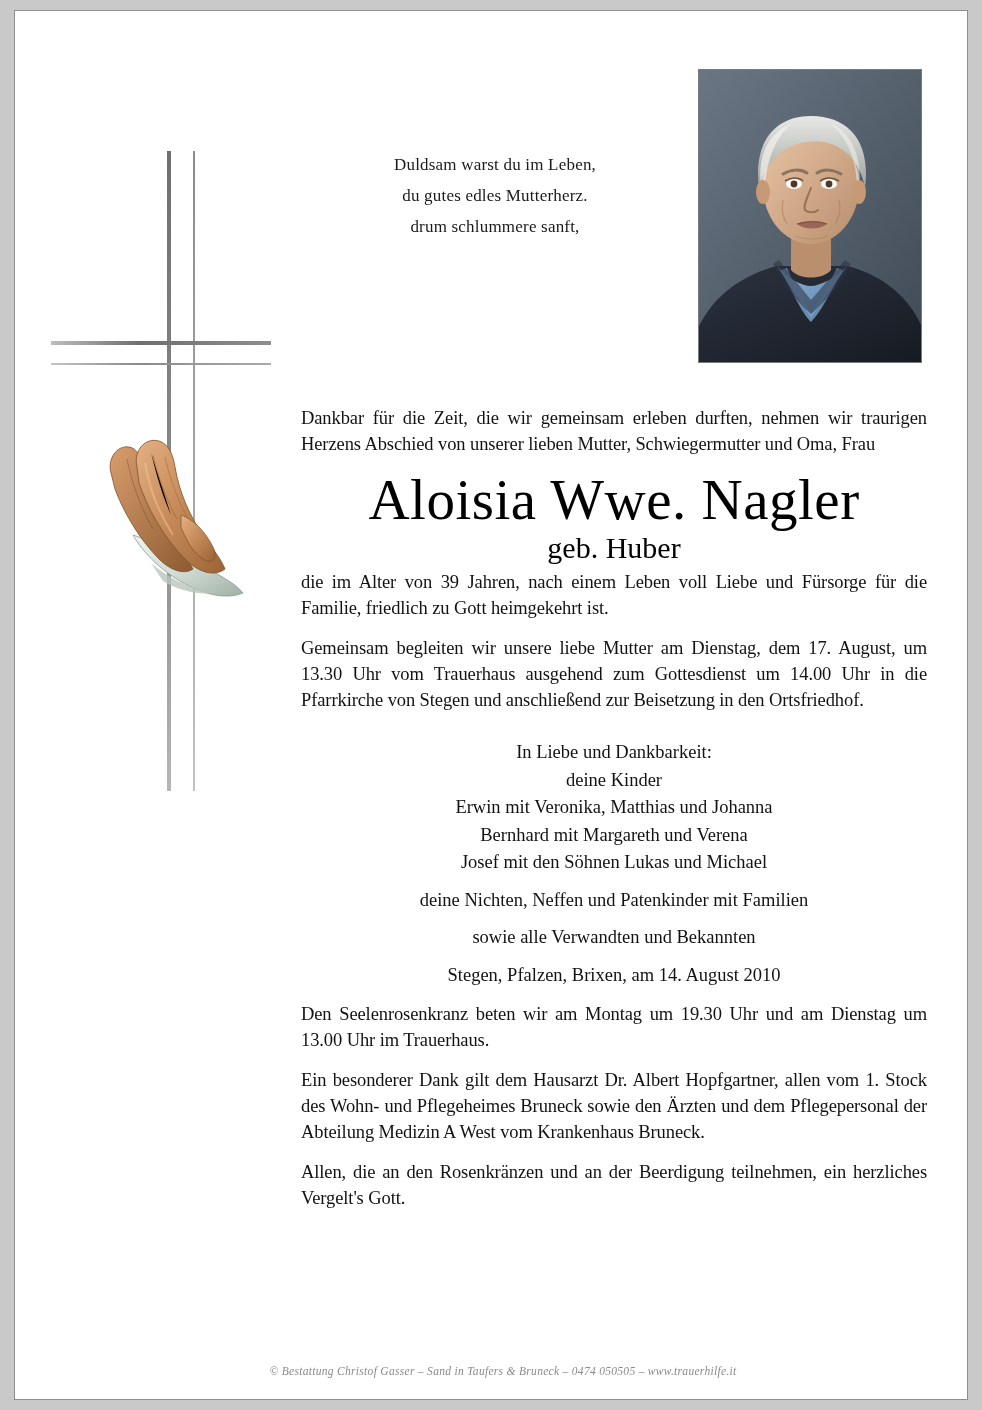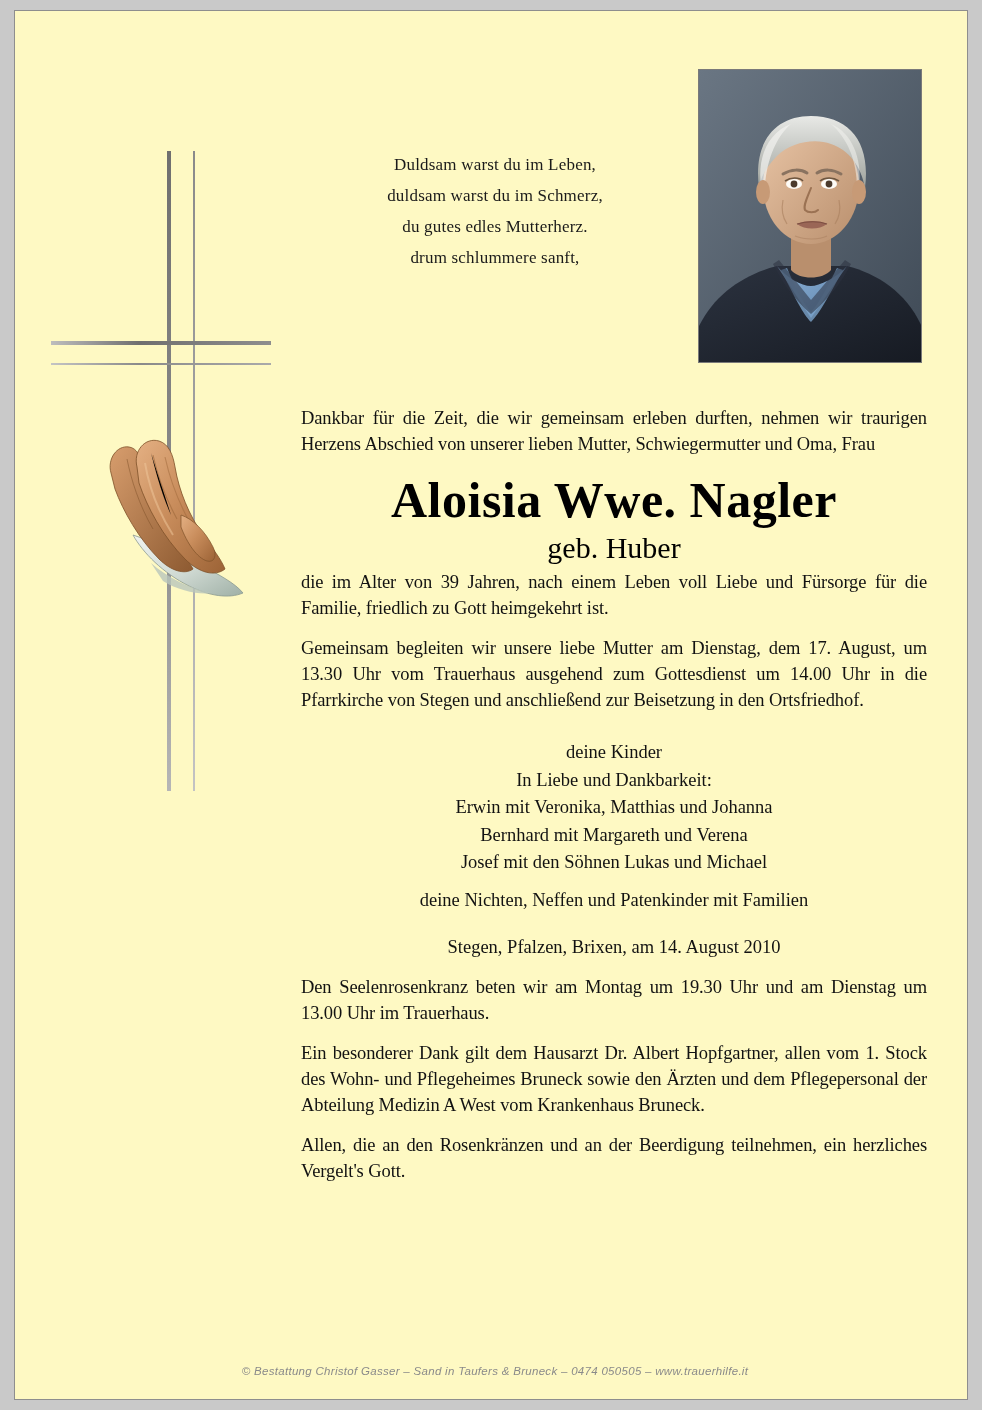--- a/index.html
+++ b/index.html
@@ -14,21 +14,21 @@
     color: #111;
     overflow: hidden;
   }
 
   .card {
     position: absolute;
     left: 14px;
     top: 10px;
     width: 954px;
     height: 1390px;
-    background: #fef9c3;
+    background: #ffffff;
     border: 1px solid #8e8e8e;
     box-sizing: border-box;
     overflow: hidden;
   }
 
   
   .left-col {
     position: absolute;
     left: 0;
     top: 0;
@@ -119,23 +119,23 @@
     text-align: justify;
     text-justify: inter-word;
     margin: 0 0 14px 0;
     letter-spacing: -0.1px;
     font-family: Liberation Serif, serif;
   }
 
   .name {
     text-align: center;
     font-family: "Liberation Serif", serif;
-    font-size: 50px;
+    font-size: 57px;
     line-height: 58px;
-    font-weight: 700;
+    font-weight: 400;
     letter-spacing: 0.5px;
     margin: 10px 0 0 0;
     color: #000;
   }
   .maiden {
     text-align: center;
     font-size: 30px;
     line-height: 38px;
     margin: 0 0 2px 0;
     color: #000;
@@ -154,25 +154,25 @@
     font-size: 18.5px;
     line-height: 27.5px;
     margin: 0;
   }
   .center-block .gap { display: block; height: 10px; }
 
   .spacer-sm { height: 12px; }
 
   .footer {
     position: absolute;
-    left: 4px;
+    left: 12px;
     bottom: 22px;
     width: 100%;
     text-align: center;
-    font-family: Liberation Sans, sans-serif;
+    font-family: Liberation Serif, serif;
     font-style: italic;
     font-size: 11.5px;
     color: #8a8a8a;
     letter-spacing: 0.3px;
   }
 </style>
 </head>
 <body>
 
 <div class="card">
@@ -283,48 +283,48 @@
       <path d="M98 154 C108 151 120 151 128 154" stroke="#7d4f42" stroke-width="1.2" fill="none"></path>
 
       <path d="M84 130 C82 140 84 148 88 154" stroke="#a87e5e" stroke-width="1.2" fill="none" opacity="0.6"></path>
       <path d="M140 130 C142 140 140 148 136 154" stroke="#a87e5e" stroke-width="1.2" fill="none" opacity="0.6"></path>
       <path d="M96 166 C106 170 120 170 128 166" stroke="#a87e5e" stroke-width="1.2" fill="none" opacity="0.5"></path>
     </svg>
   </div>
 
   <div class="poem">
     <div>Duldsam warst du im Leben,</div>
-    <div>duldsam warst du im Schmerz,</div>
     <div>du gutes edles Mutterherz.</div>
     <div>drum schlummere sanft,</div>
   </div>
 
   <div class="body-col">
 
     <p class="para">Dankbar für die Zeit, die wir gemeinsam erleben durften, nehmen wir traurigen Herzens Abschied von unserer lieben Mutter, Schwiegermutter und Oma, Frau</p>
 
     <div class="name">Aloisia Wwe. Nagler</div>
     <div class="maiden">geb. Huber</div>
 
 
     <p class="para">die im Alter von 39 Jahren,  nach einem Leben voll Liebe und Fürsorge für die Familie, friedlich zu Gott heimgekehrt ist.</p>
 
     <p class="para">Gemeinsam begleiten wir unsere liebe Mutter am Dienstag, dem 17. August, um 13.30 Uhr vom Trauerhaus ausgehend zum Gottesdienst um 14.00 Uhr in die Pfarrkirche von Stegen und anschließend zur Beisetzung in den Ortsfriedhof.</p>
 
     <div class="spacer-sm"></div>
 
     <div class="center-block">
+      <div>In Liebe und Dankbarkeit:</div>
       <div>deine Kinder</div>
-      <div>In Liebe und Dankbarkeit:</div>
       <div>Erwin mit Veronika, Matthias und Johanna</div>
       <div>Bernhard mit Margareth und Verena</div>
       <div>Josef mit den Söhnen Lukas und Michael</div>
       <span class="gap"></span>
       <div>deine Nichten, Neffen und Patenkinder mit Familien</div>
       <span class="gap"></span>
+      <div>sowie alle Verwandten und Bekannten</div>
       <span class="gap"></span>
       <div>Stegen, Pfalzen, Brixen, am 14. August 2010</div>
     </div>
 
     <div class="spacer-sm"></div>
 
     <p class="para">Den Seelenrosenkranz beten wir am Montag um 19.30 Uhr und am Dienstag um 13.00 Uhr im Trauerhaus.</p>
     <p class="para">Ein besonderer Dank gilt dem Hausarzt Dr. Albert Hopfgartner, allen vom 1. Stock des Wohn- und Pflegeheimes Bruneck sowie den Ärzten und dem Pflegepersonal der Abteilung Medizin A West vom Krankenhaus Bruneck.</p>
     <p class="para">Allen, die an den Rosenkränzen und an der Beerdigung teilnehmen, ein herzliches Vergelt's Gott.</p>
   </div>

